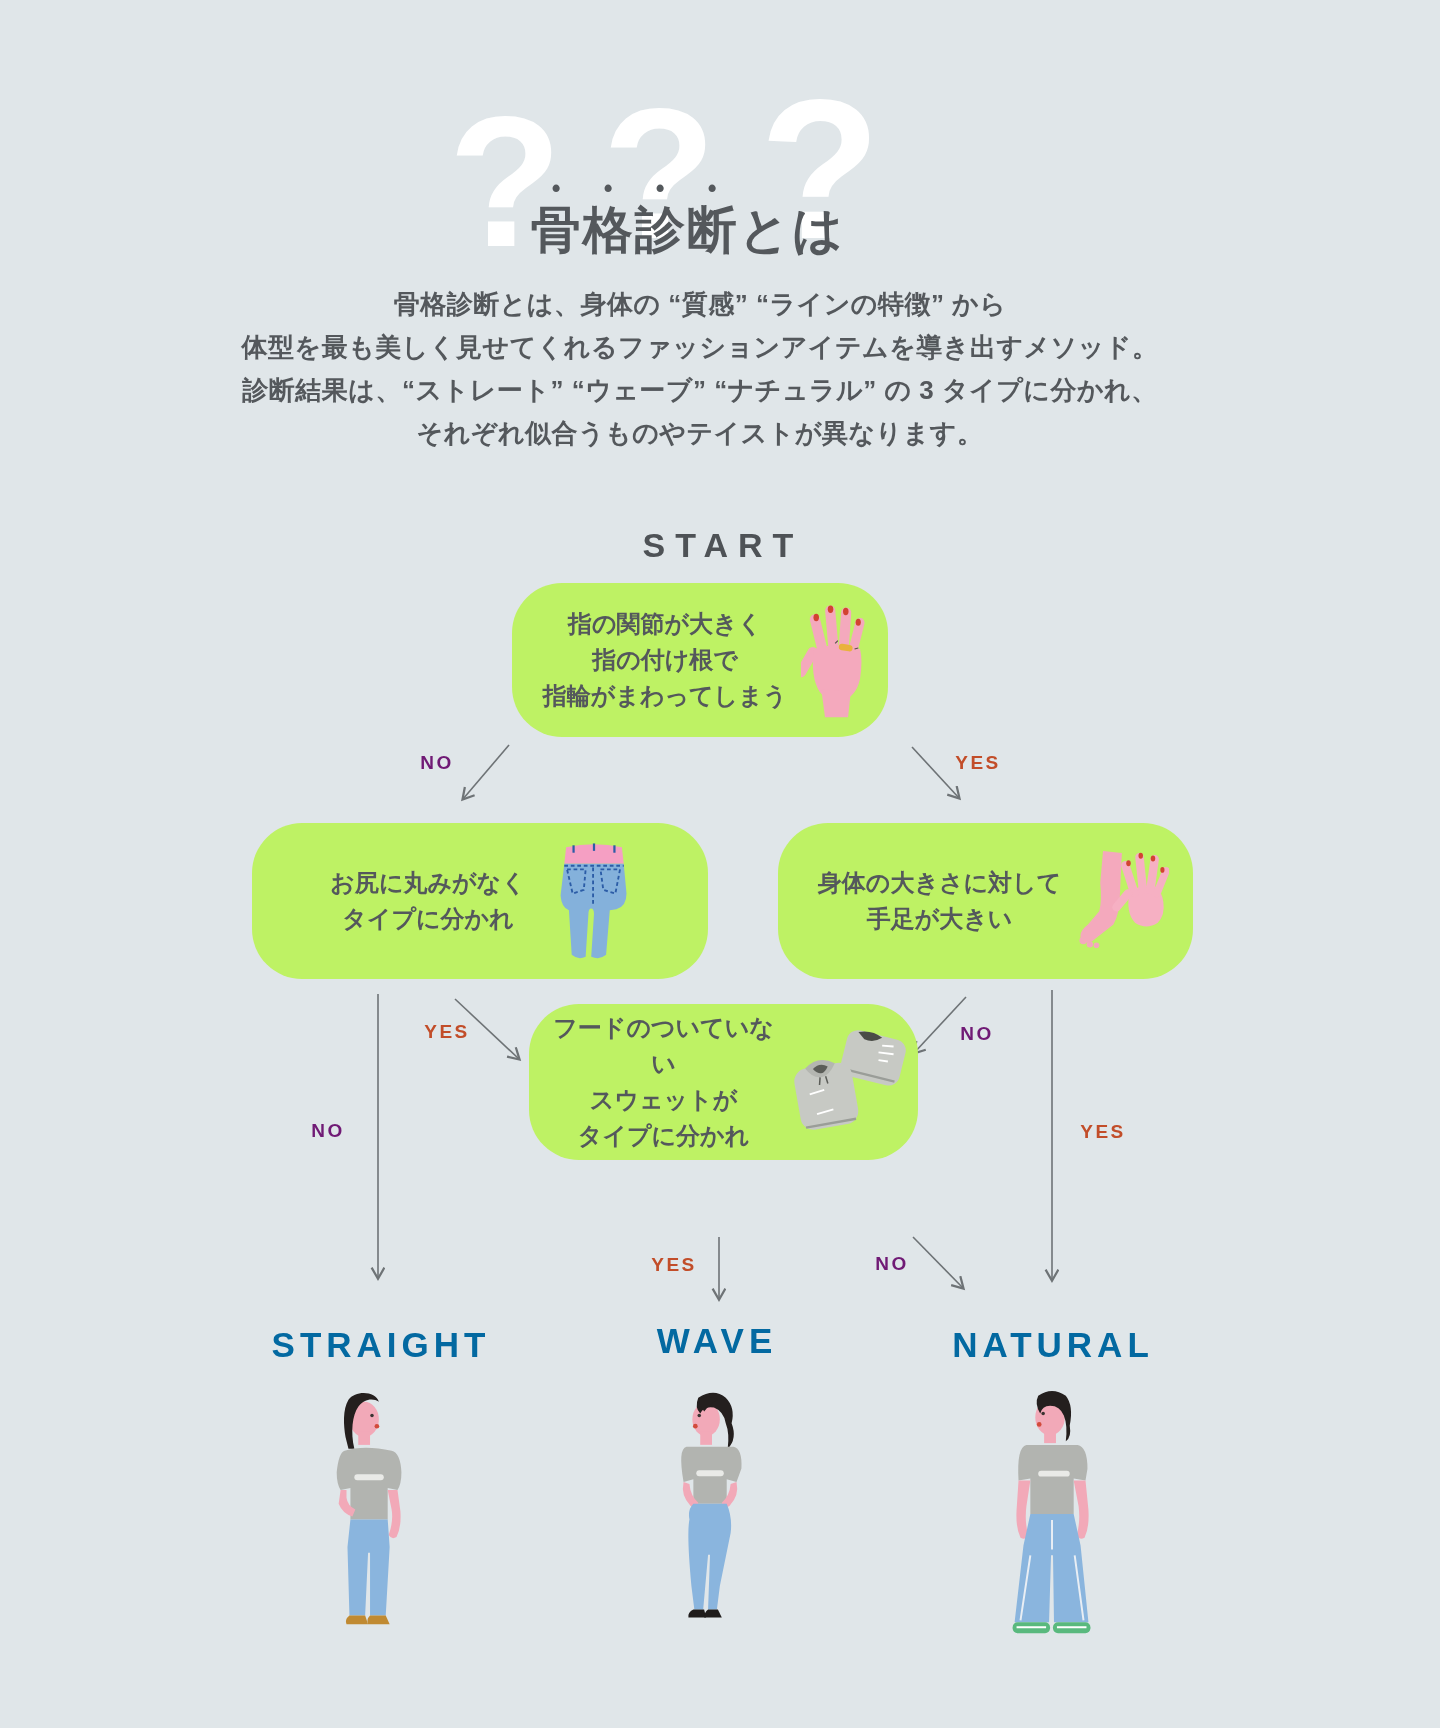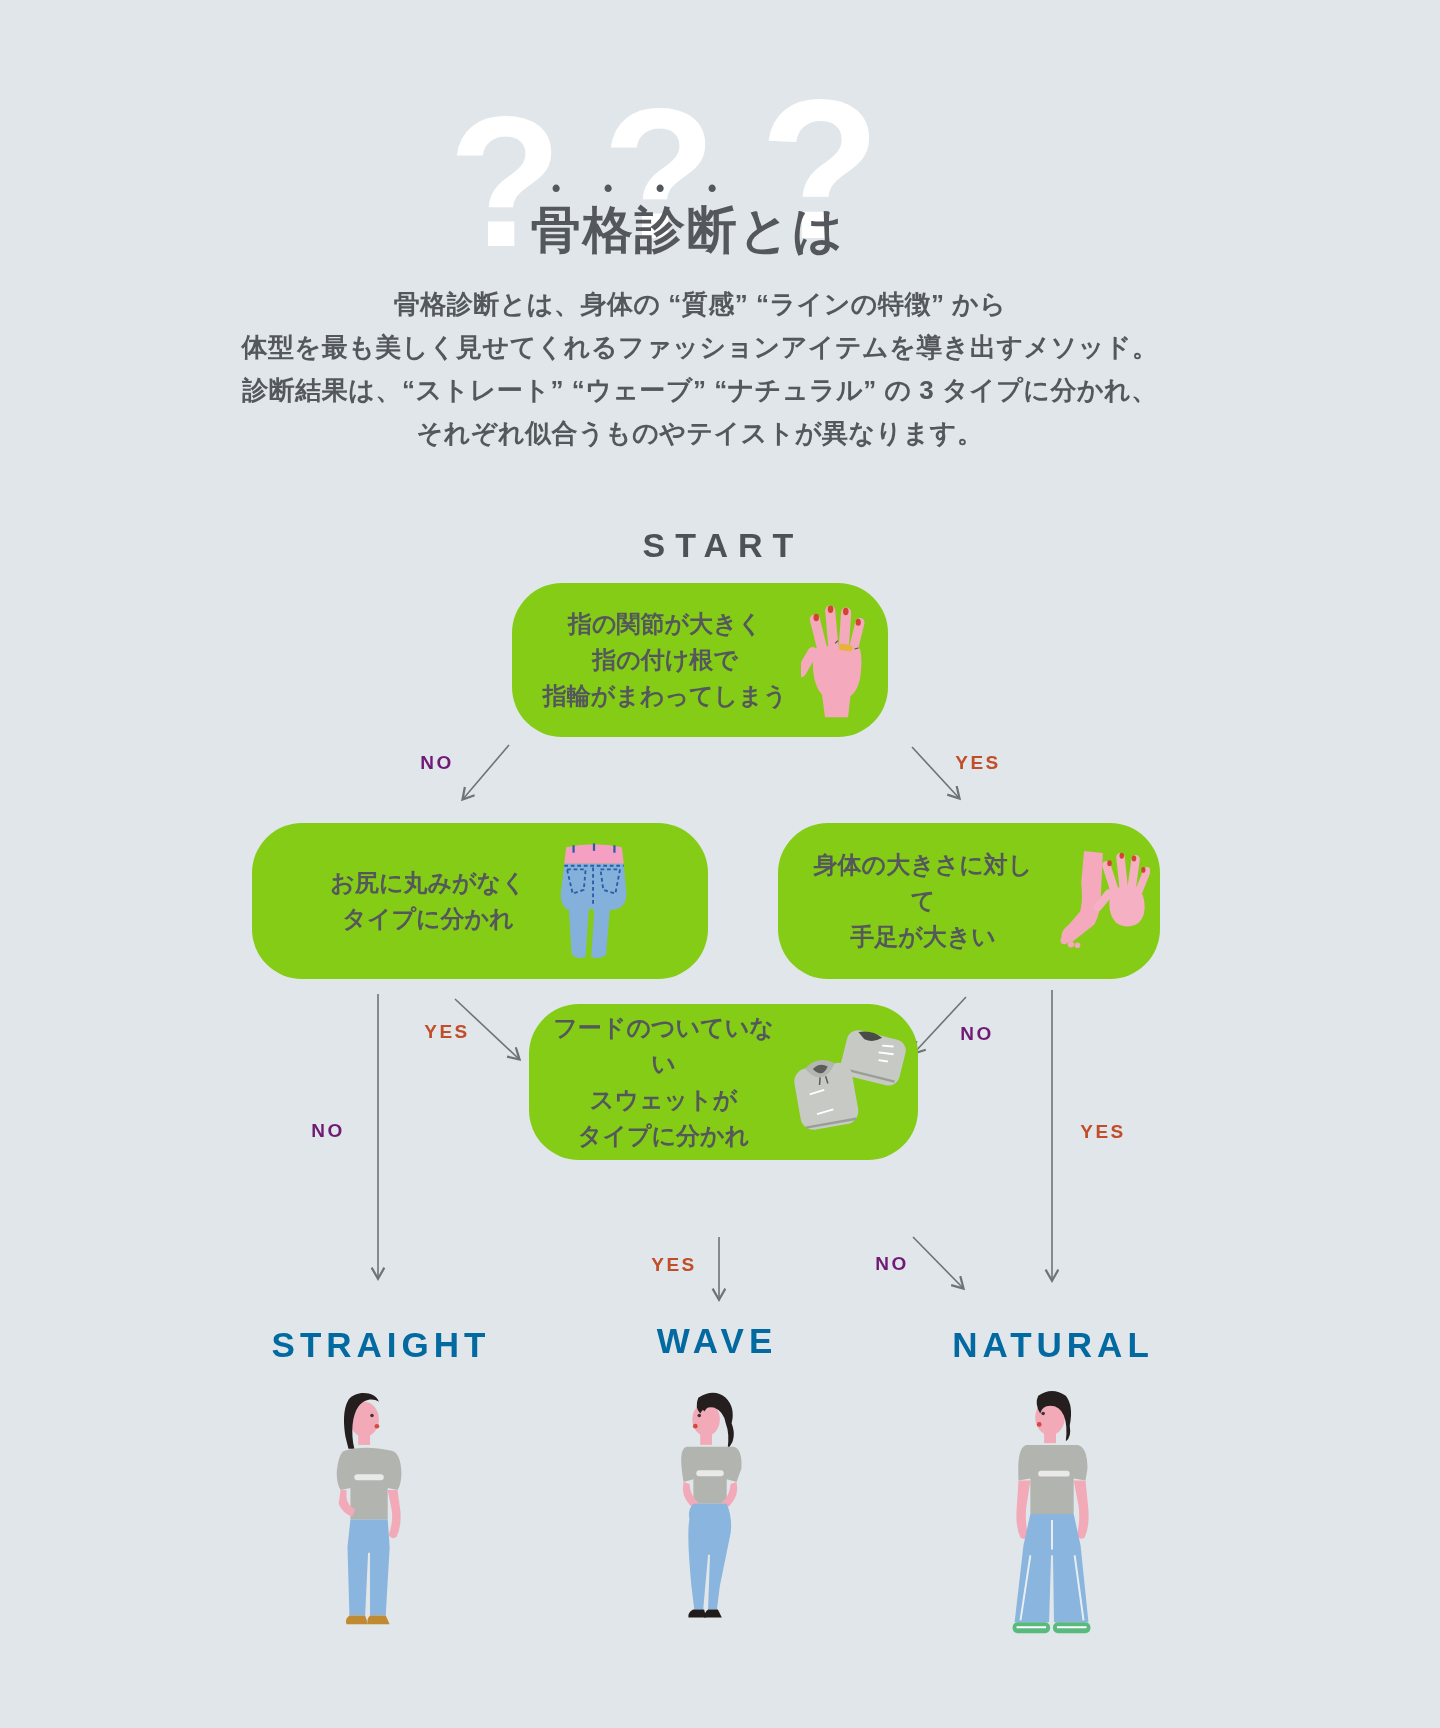--- a/index.html
+++ b/index.html
@@ -17,27 +17,27 @@
                  -webkit-text-emphasis-position:over right;text-emphasis-position:over right;}
 
   .intro{position:absolute;left:700px;top:283px;transform:translateX(-50%);z-index:2;
          width:1200px;text-align:center;font-size:26px;line-height:43px;font-weight:700;
          color:#54585c;letter-spacing:0.5px;}
 
   .start{position:absolute;left:718px;top:545px;transform:translate(-50%,-50%);
          font-size:34px;font-weight:600;letter-spacing:10px;color:#4e5256;padding-left:10px;}
 
   
-  .qbox{position:absolute;background:#84cc16;border-radius:50px;display:flex;align-items:center;
+  .qbox{position:absolute;background:#bef264;border-radius:50px;display:flex;align-items:center;
         justify-content:center;z-index:2;}
   .qbox .qtext{font-size:24px;font-weight:700;color:#54585c;line-height:36px;text-align:center;}
   .qbox .qicon{flex:0 0 auto;}
   .box-q1{left:512px;top:583px;width:376px;height:154px;padding:0 10px 0 26px;box-sizing:border-box;gap:14px;}
   .box-q2{left:252px;top:823px;width:456px;height:156px;padding:0 14px 0 30px;box-sizing:border-box;gap:16px;}
-  .box-q3{left:778px;top:823px;width:382px;height:156px;padding:0 10px 0 26px;box-sizing:border-box;gap:10px;}
+  .box-q3{left:778px;top:823px;width:415px;height:156px;padding:0 10px 0 26px;box-sizing:border-box;gap:10px;}
   .box-q4{left:529px;top:1004px;width:389px;height:156px;padding:0 6px 0 20px;box-sizing:border-box;gap:8px;}
 
   
   .edge{position:absolute;transform:translate(-50%,-50%);font-size:19px;font-weight:700;
         letter-spacing:2.5px;z-index:3;}
   .edge.yes{color:#c24d29;}
   .edge.no{color:#701a75;}
 
   
   .result{position:absolute;transform:translate(-50%,-50%);font-size:35px;font-weight:600;

